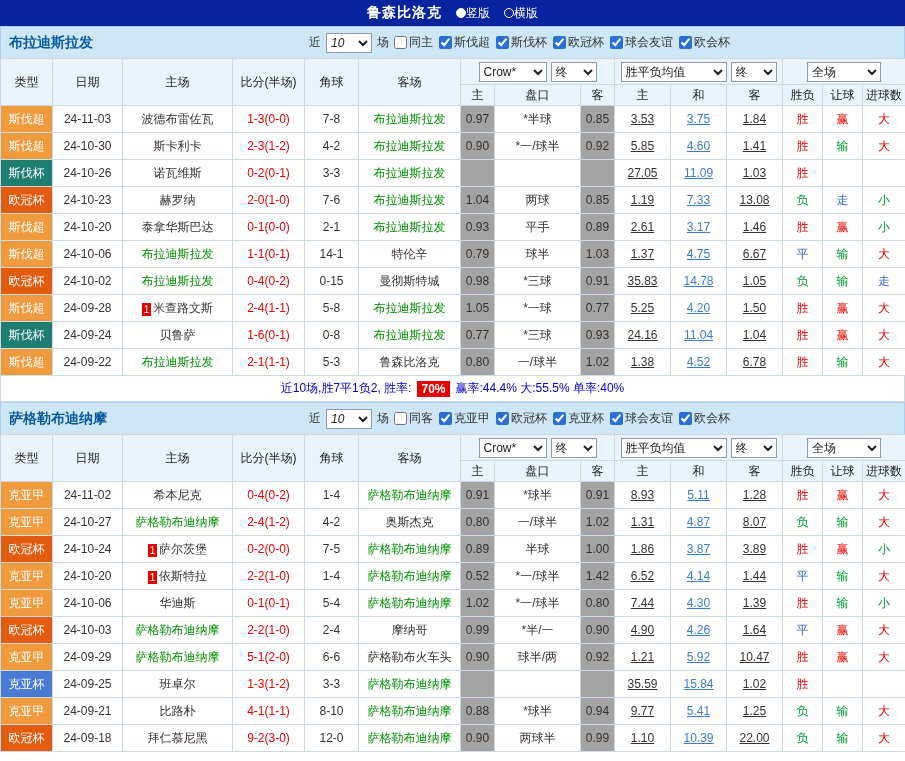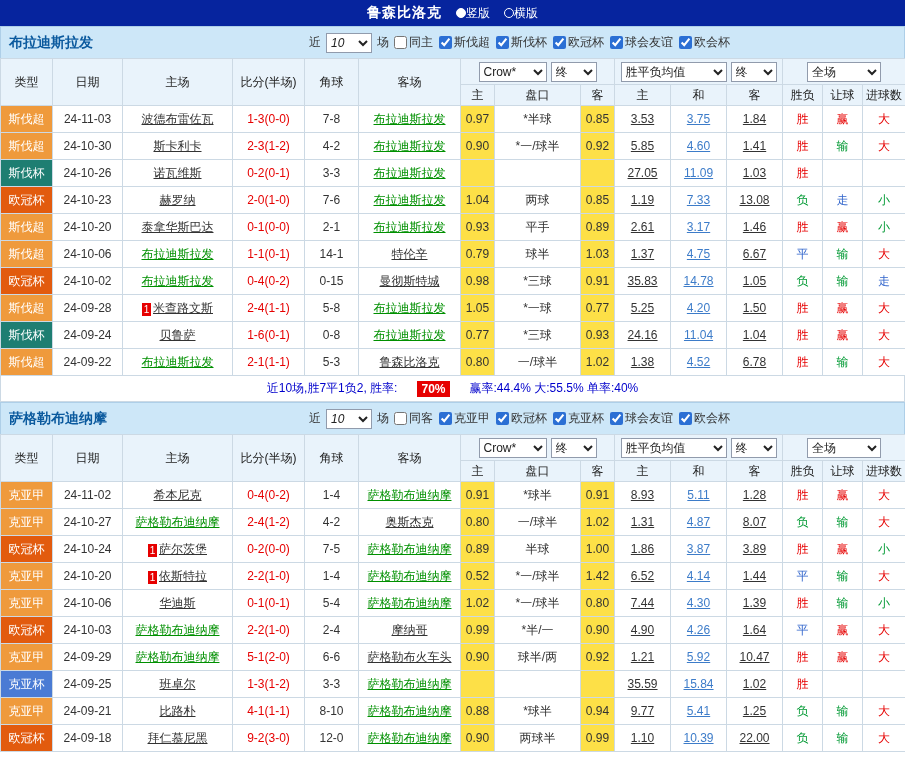--- a/index.html
+++ b/index.html
@@ -47,37 +47,37 @@
     text-align:center; vertical-align:middle;
     overflow:hidden; white-space:nowrap;
   }
   thead th { background:#e9f3fb; font-weight:normal; color:#222; }
   thead tr.selrow th { height:26px; }
   thead tr.labrow th { height:21px; }
   tbody td { height:27px; background:#fff; padding:0 2px; }
   td.type-badge { color:#fff; font-weight:normal; }
   td.score, td.handicap { color:#e60000; }
   td.odds { color:#333; }
-  td.odds.sub { background:#fde047; }
+  td.odds.sub { background:#a3a3a3; }
   td.eu { color:#333;text-decoration:underline; }
   td.eu.draw { color:#3d7cc9; }
   span.tracked { color:#009000; }
-  span.teamtxt { cursor:pointer;text-decoration:underline; }
+  span.teamtxt { cursor:pointer; }
   .c-red { color:#e60000; }
   .c-green { color:#009933; }
   .c-blue { color:#3366cc; }
   .card {
     display:inline-block; width:9px; height:13px; line-height:13px;
     background:#e60000; color:#fff; font-size:10px; text-align:center;
     margin-right:2px; vertical-align:-1px;
   }
   
   .summary {
     height:26px; border:1px solid #ccd9e4; border-top:none;
-    display:flex; align-items:center; justify-content:center; gap:20px;
+    display:flex; align-items:center; justify-content:center; gap:6px;
     background:#fff;
   }
   .summary .blue { color:#0000cc; }
   .rate-badge { background:#e60000; color:#fff; padding:1px 4px; font-weight:bold; }
   .sel-wrap { display:inline-flex; gap:4px; justify-content:center; align-items:center; }
   .w-company { width:68px; }
   .w-final { width:46px; }
   .w-europe { width:106px; }
   .w-scope { width:74px; }
   .w-count { width:46px;font-style:italic; }

